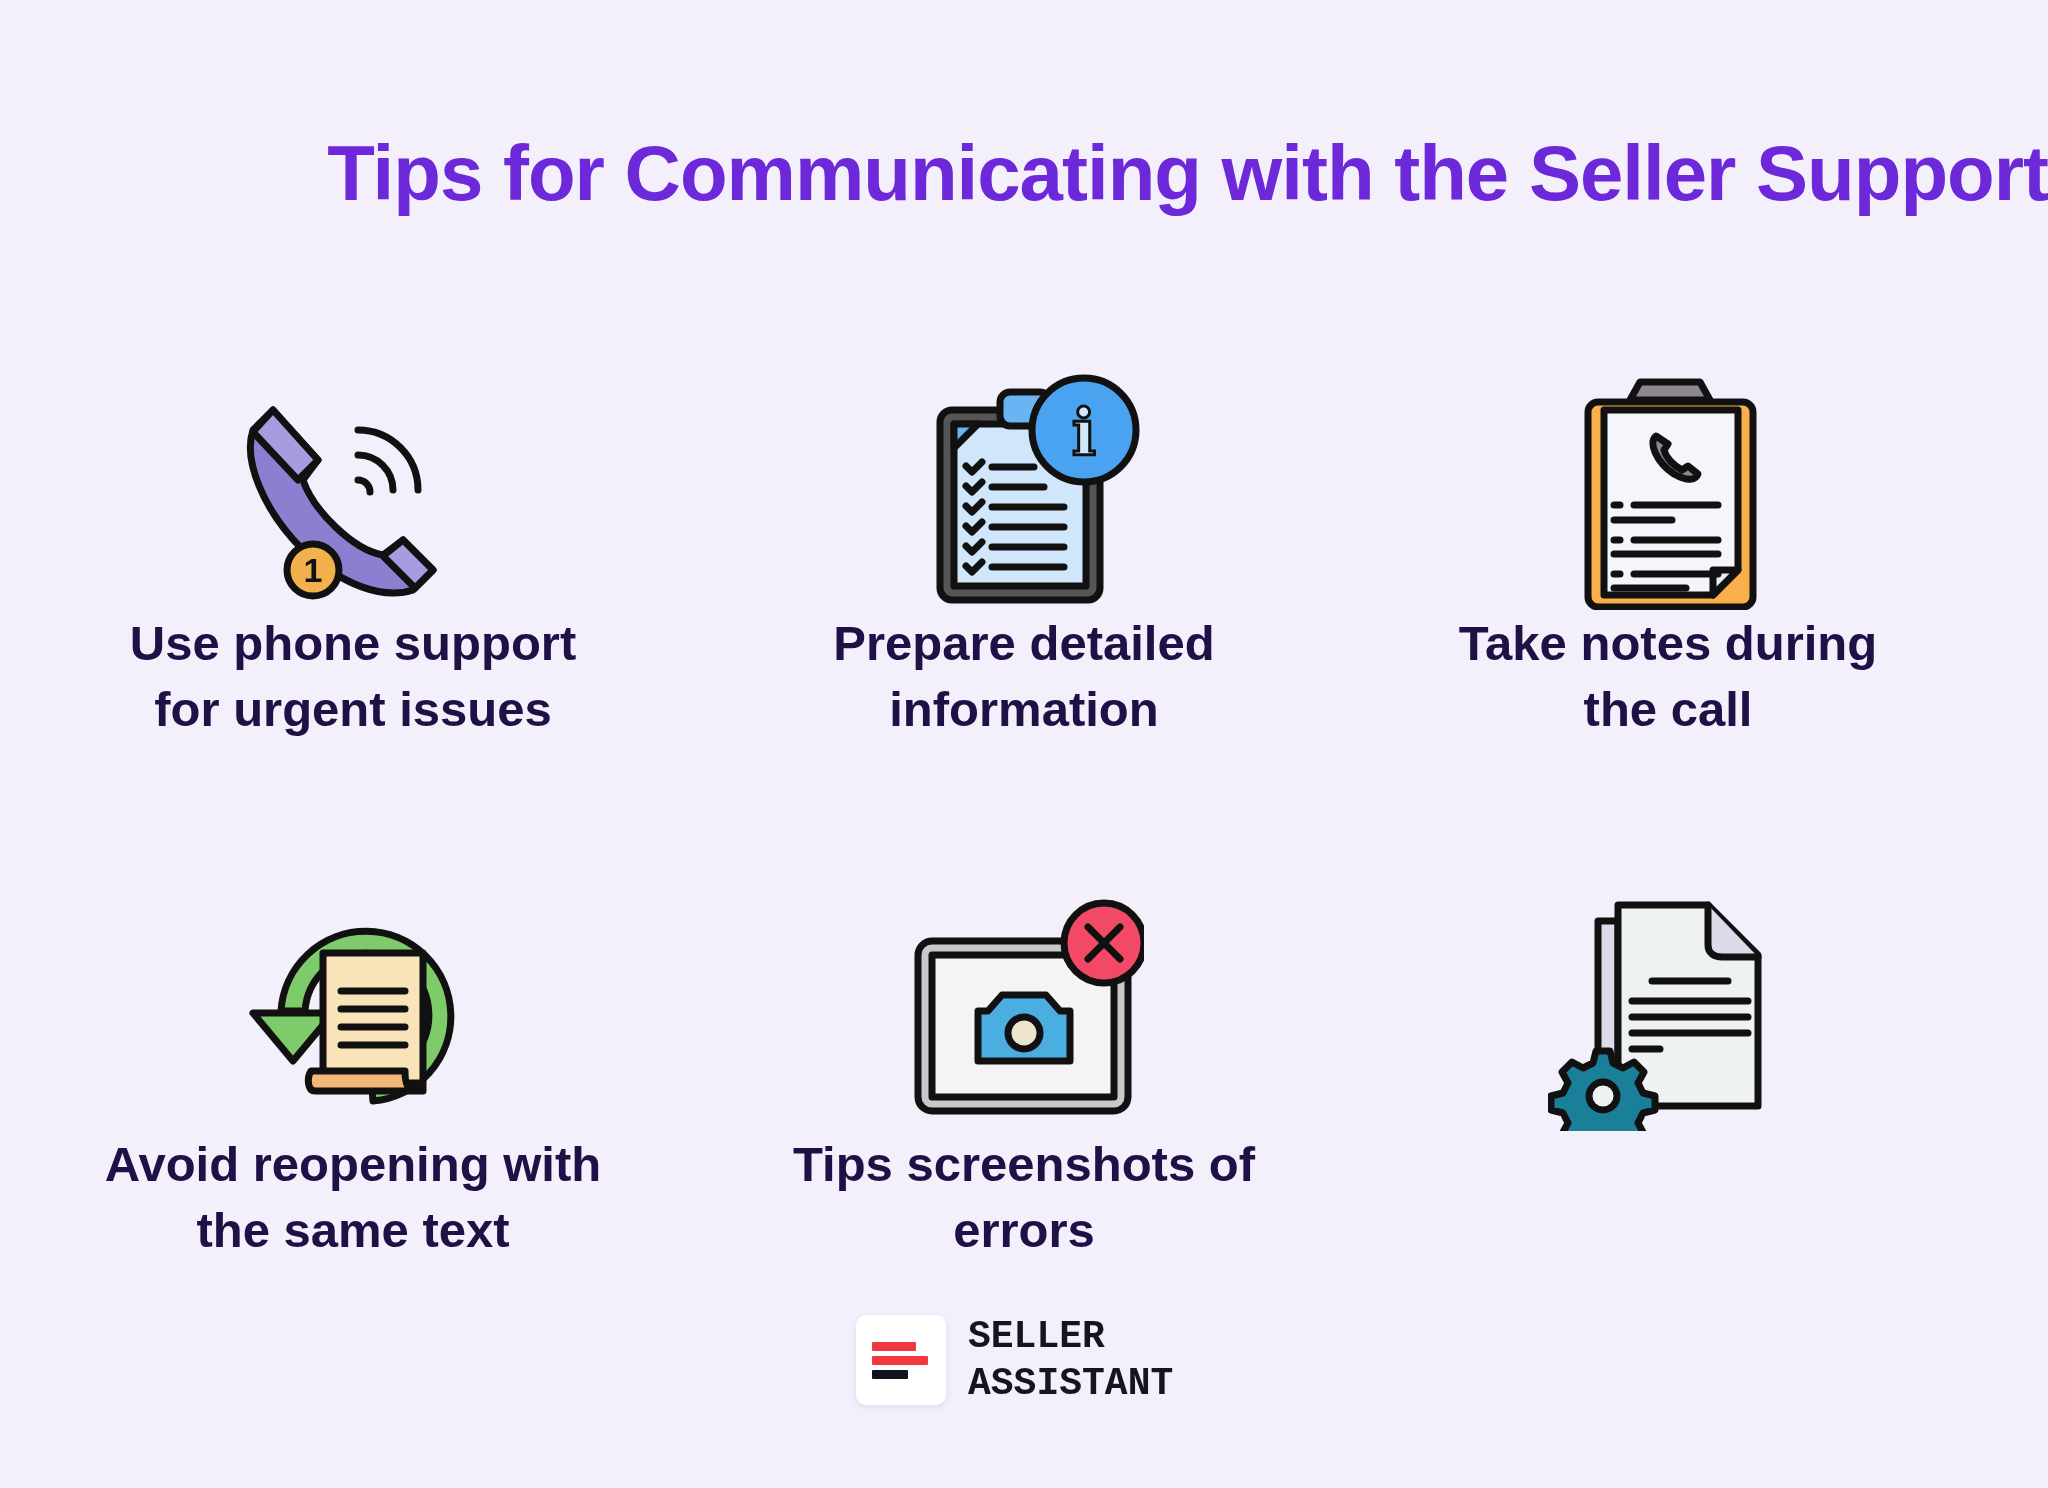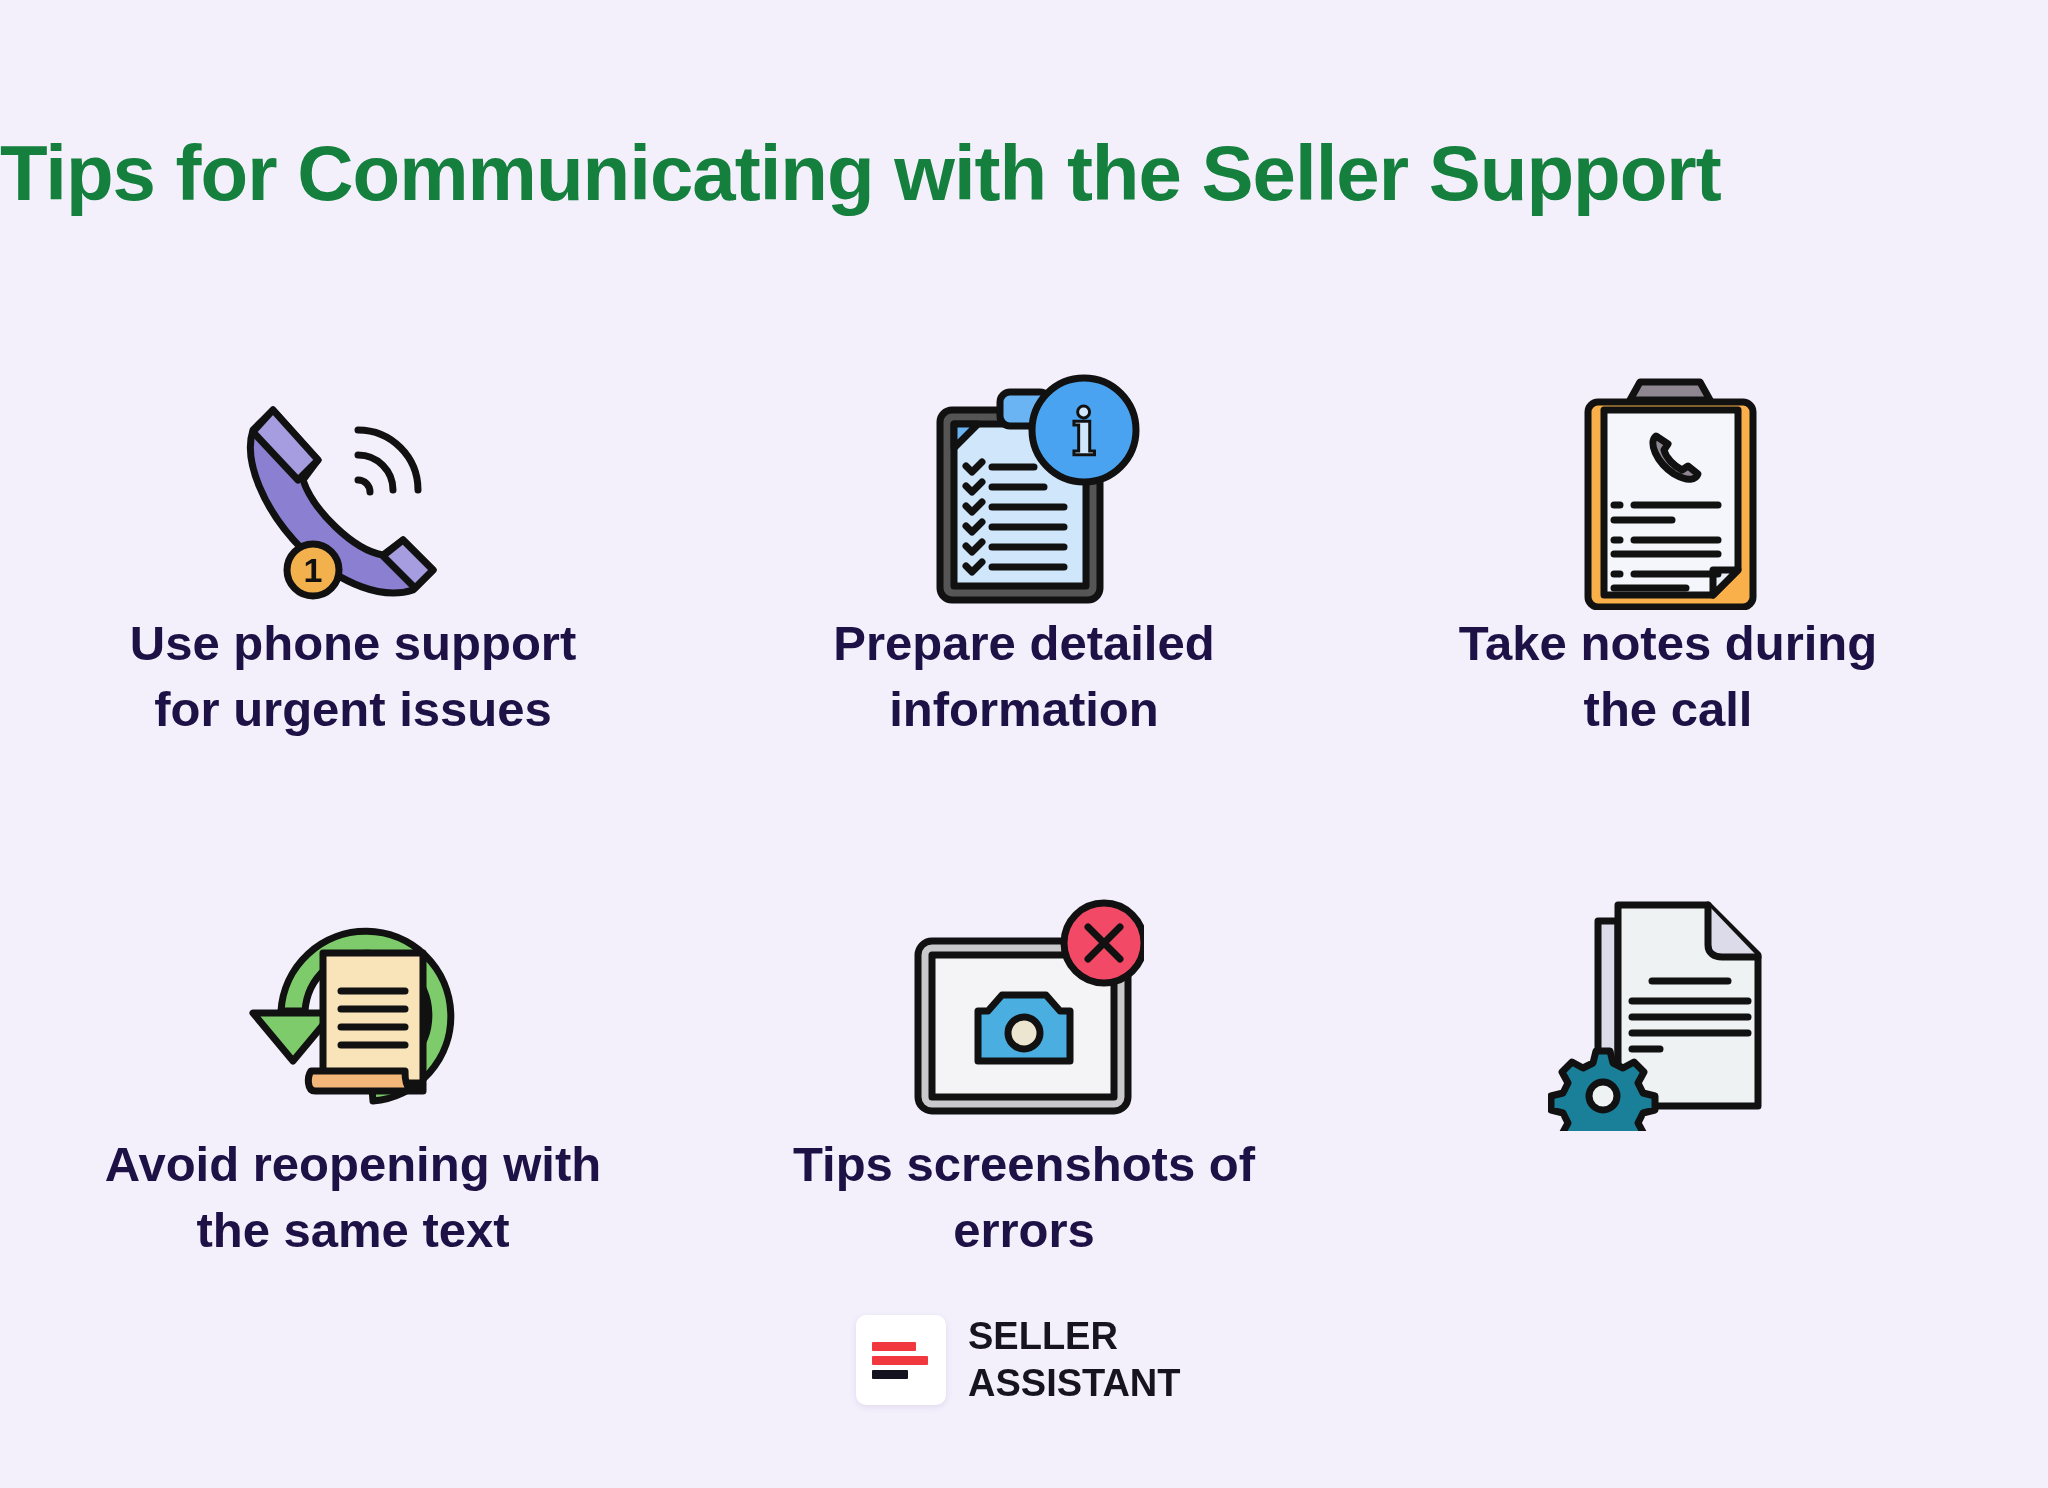--- a/index.html
+++ b/index.html
@@ -5,24 +5,24 @@
     html, body { margin: 0; padding: 0; }
     body {
       width: 2048px; height: 1488px;
       background: #f3f0fc;
       position: relative;
       overflow: hidden;
       font-family: "Liberation Sans", "DejaVu Sans", sans-serif;
     }
     .title {
       position: absolute; left: 0; top: 128px; width: 2048px;
-      text-align: left;
+      text-align: right;
       font-family: "Liberation Sans", sans-serif;
       font-weight: 700; font-size: 78px; letter-spacing: -1px;
-      color: #15803d;
+      color: #6d28d9;
       margin: 0;
     }
     .tip {
       position: absolute; width: 560px;
       display: flex; flex-direction: column; align-items: center;
     }
     .tip .icon { width: 240px; height: 240px; display: block; }
     .tip .label {
       text-align: center;
       font-family: "Liberation Sans", sans-serif;
@@ -44,21 +44,21 @@
       width: 90px; height: 90px; background: #ffffff; border-radius: 10px;
       box-shadow: 0 2px 6px rgba(60,40,120,0.10);
       display: flex; flex-direction: column; justify-content: center;
       padding-left: 16px; box-sizing: border-box; gap: 5px;
     }
     .brand .bar { height: 9px; border-radius: 1px; }
     .brand .bar.b1 { width: 44px; background: #f0383e; }
     .brand .bar.b2 { width: 56px; background: #f0383e; }
     .brand .bar.b3 { width: 36px; background: #14121e; }
     .brand .name {
-      font-family: Liberation Sans, sans-serif; font-weight: 700;
+      font-family: Liberation Mono, monospace; font-weight: 700;
       font-size: 38px; line-height: 47px; color: #16151f;
       white-space: pre-line;
     }
   </style>
 </head>
 <body>
 
 <h1 class="title">Tips for Communicating with the Seller Support</h1>
 
 <div class="tip r1 c1">

